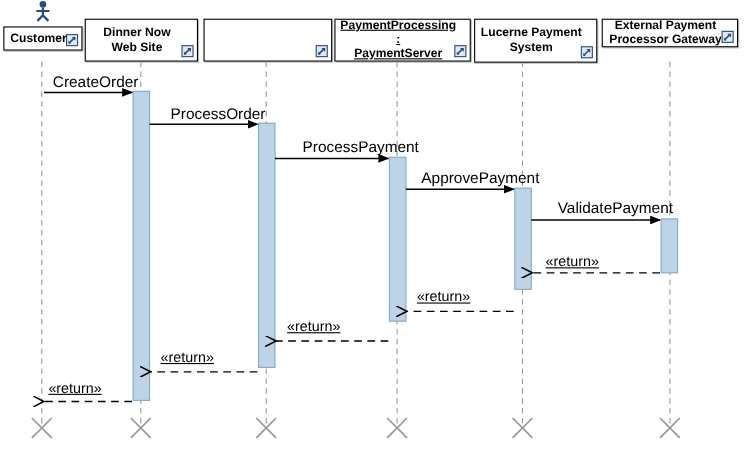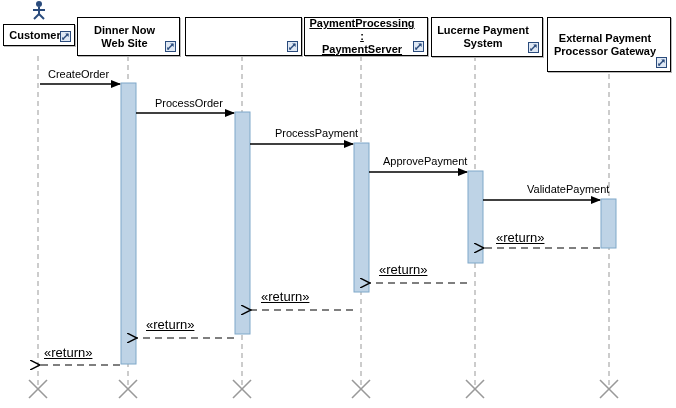--- a/index.html
+++ b/index.html
@@ -59,21 +59,21 @@
     box-sizing: border-box;
   }
   .nav-icon svg { display: block; }
   
   .actor-figure {
     position: absolute;
   }
   
   .msg-label {
     position: absolute;
-    font-size: 11px;
+    font-size: 14px;
     color: #000000;
     white-space: nowrap;
     line-height: 12px;
   }
   .msg-label.return-label {
     font-size: 13px;
     text-decoration: underline;
   }
 </style>
 </head>
@@ -201,38 +201,38 @@
         <div class="participant-label">Lucerne Payment
 System</div>
         <span class="nav-icon">
           <svg width="9" height="9" viewBox="0 0 9 9" xmlns="http://www.w3.org/2000/svg">
             <path d="M2,7 L7,2" stroke="#2a4b7c" stroke-width="1.4"></path>
             <path d="M4.2,1.6 L7.6,1.6 L7.6,5" fill="#2a4b7c"></path>
             <path d="M1.2,7.8 L1.2,4.8 L3.4,7.8 z" fill="#2a4b7c"></path>
           </svg>
         </span>
       </div>
-      <div class="participant-box" style="left: 547px; top: 17px; width: 124px; height: 55px; text-align: center;">
+      <div class="participant-box" style="left: 547px; top: 17px; width: 124px; height: 26px; text-align: center;">
         <div class="participant-label">External Payment
 Processor Gateway</div>
         <span class="nav-icon">
           <svg width="9" height="9" viewBox="0 0 9 9" xmlns="http://www.w3.org/2000/svg">
             <path d="M2,7 L7,2" stroke="#2a4b7c" stroke-width="1.4"></path>
             <path d="M4.2,1.6 L7.6,1.6 L7.6,5" fill="#2a4b7c"></path>
             <path d="M1.2,7.8 L1.2,4.8 L3.4,7.8 z" fill="#2a4b7c"></path>
           </svg>
         </span>
       </div>
     </div>
   <div id="labels-layer">
       <div class="msg-label" style="left: 48px; top: 68px;">CreateOrder</div>
       <div class="msg-label" style="left: 155px; top: 97px;">ProcessOrder</div>
       <div class="msg-label" style="left: 261px; top: 127px; padding-left: 14px;">ProcessPayment</div>
       <div class="msg-label" style="left: 383px; top: 155px;">ApprovePayment</div>
-      <div class="msg-label" style="left: 507px; top: 183px; margin-left: 20px;">ValidatePayment</div>
+      <div class="msg-label" style="left: 507px; top: 183px;">ValidatePayment</div>
       <div class="msg-label return-label" style="left: 496px; top: 232px;">«return»</div>
       <div class="msg-label return-label" style="left: 379px; top: 264px;">«return»</div>
       <div class="msg-label return-label" style="left: 261px; top: 291px;">«return»</div>
       <div class="msg-label return-label" style="left: 146px; top: 319px;">«return»</div>
       <div class="msg-label return-label" style="left: 44px; top: 347px;">«return»</div>
     </div>
 
 </div>
 
 </body></html>

